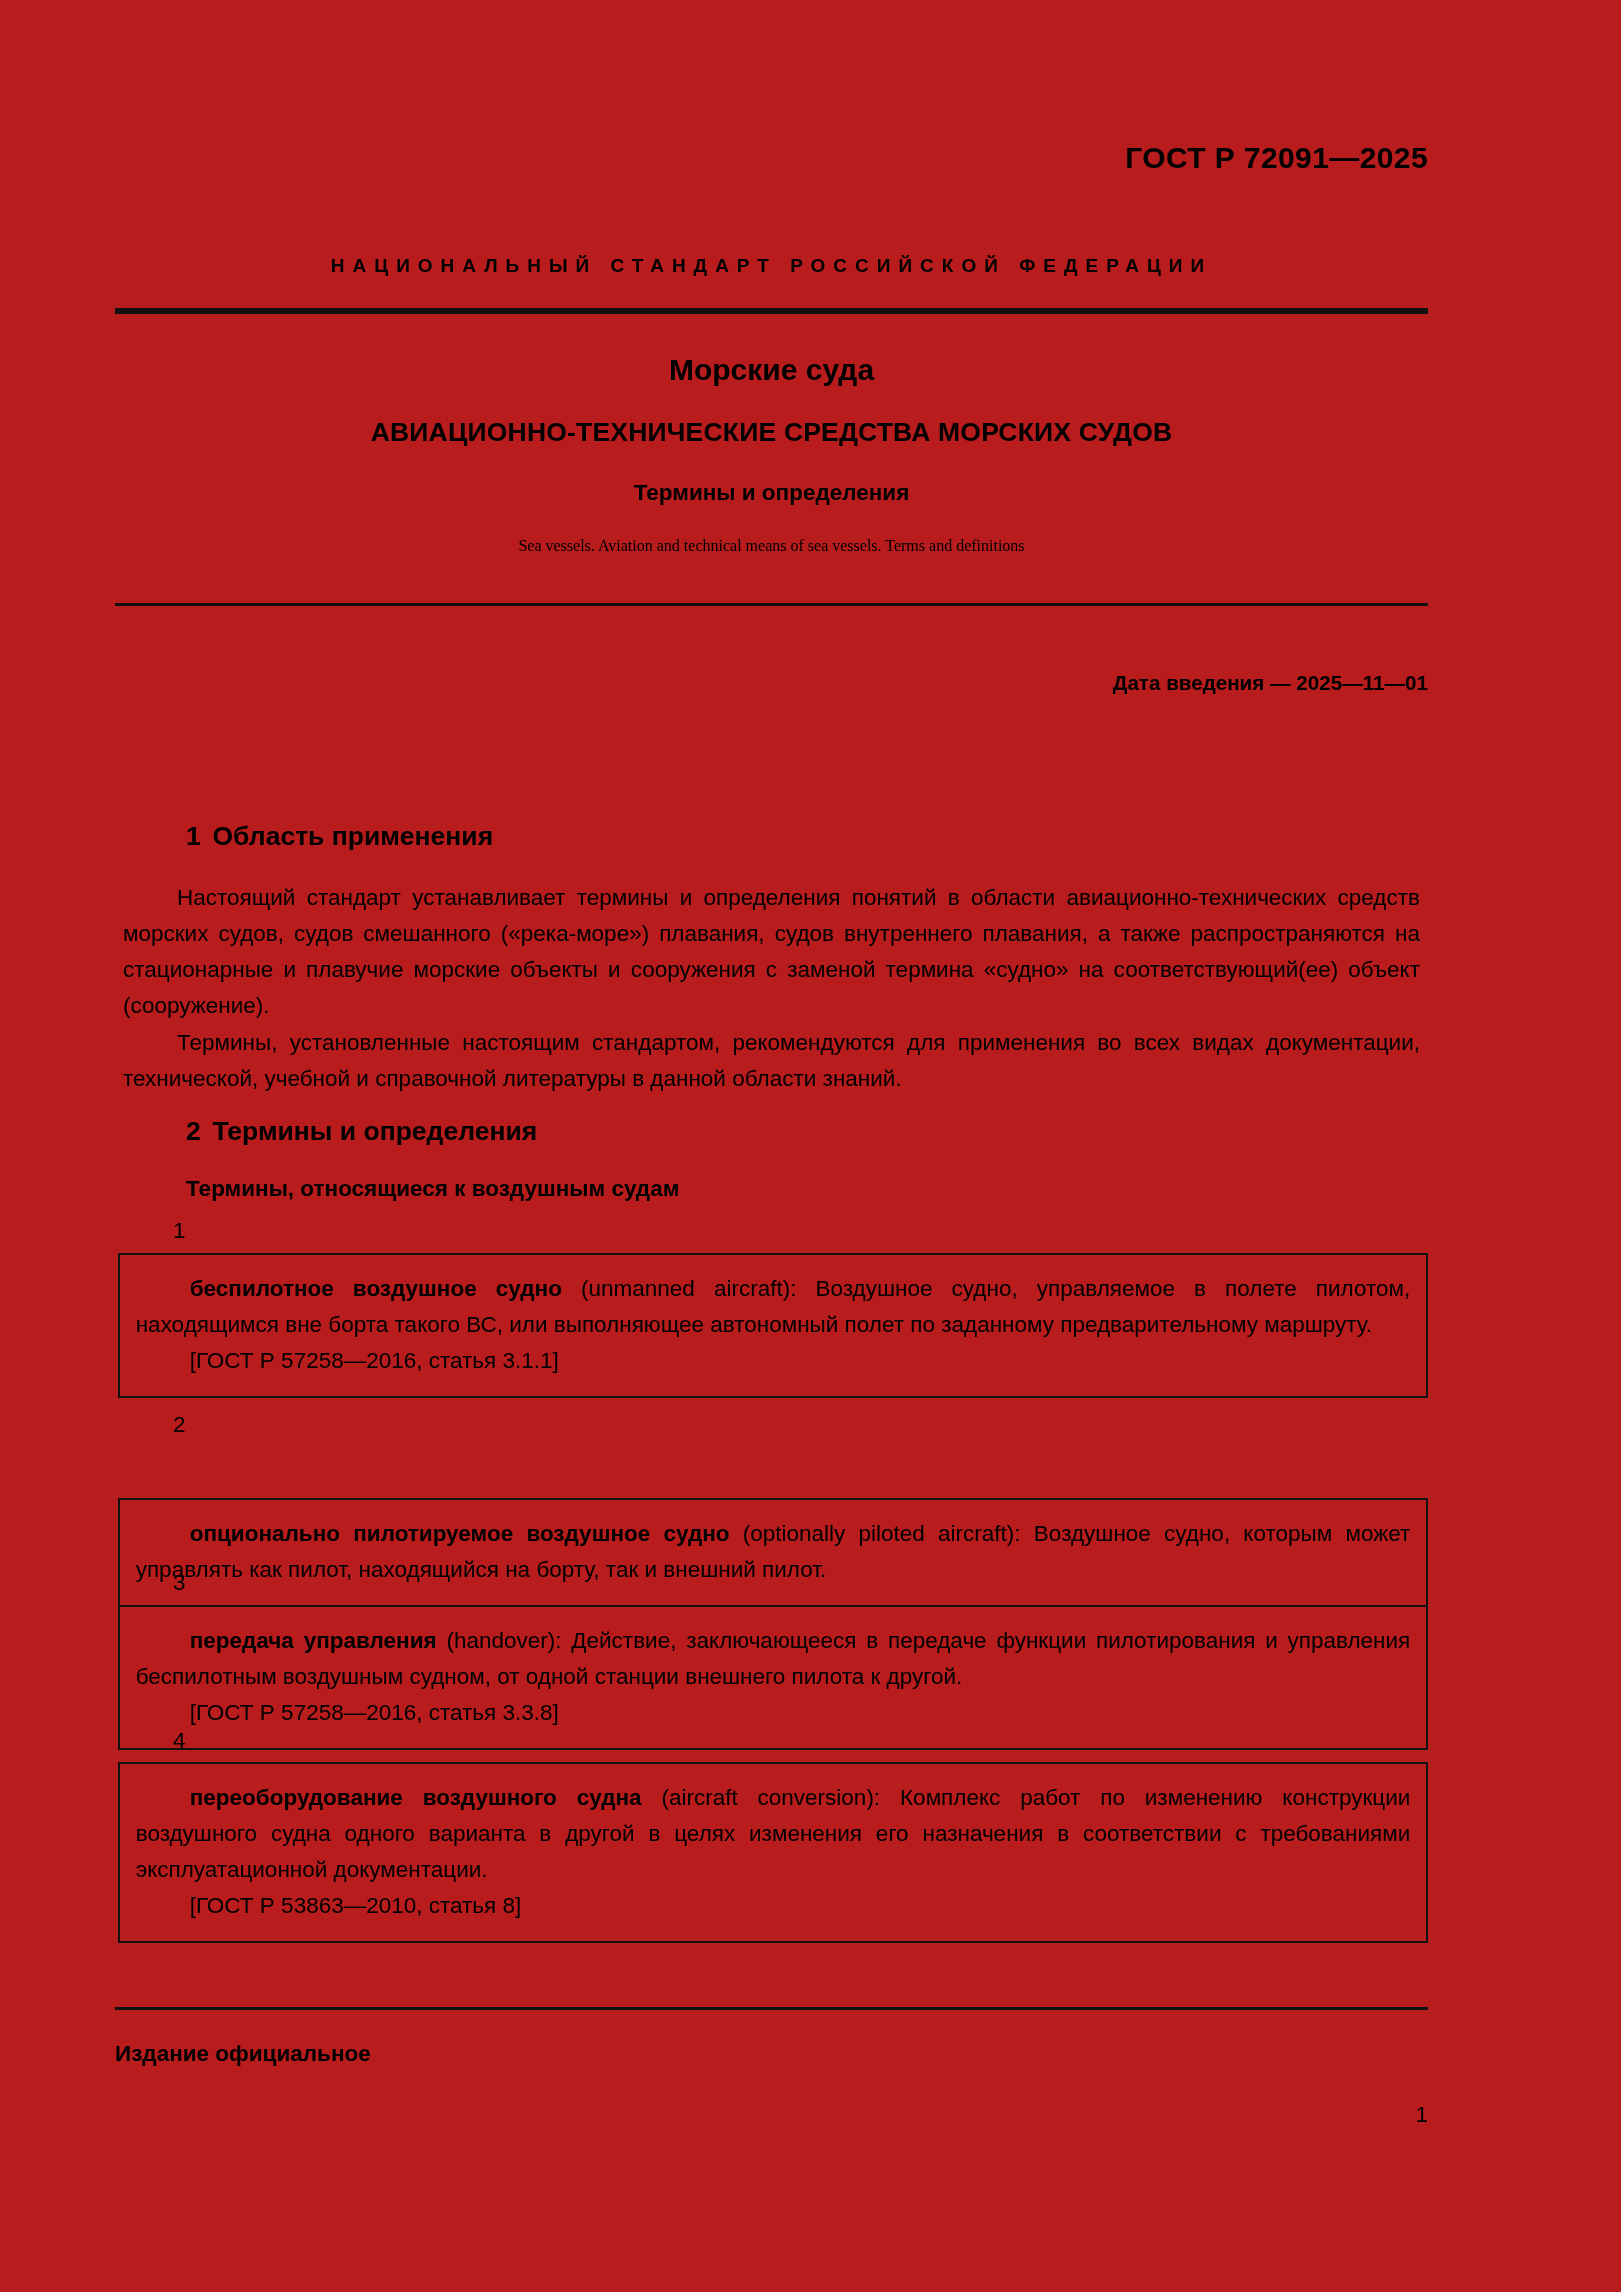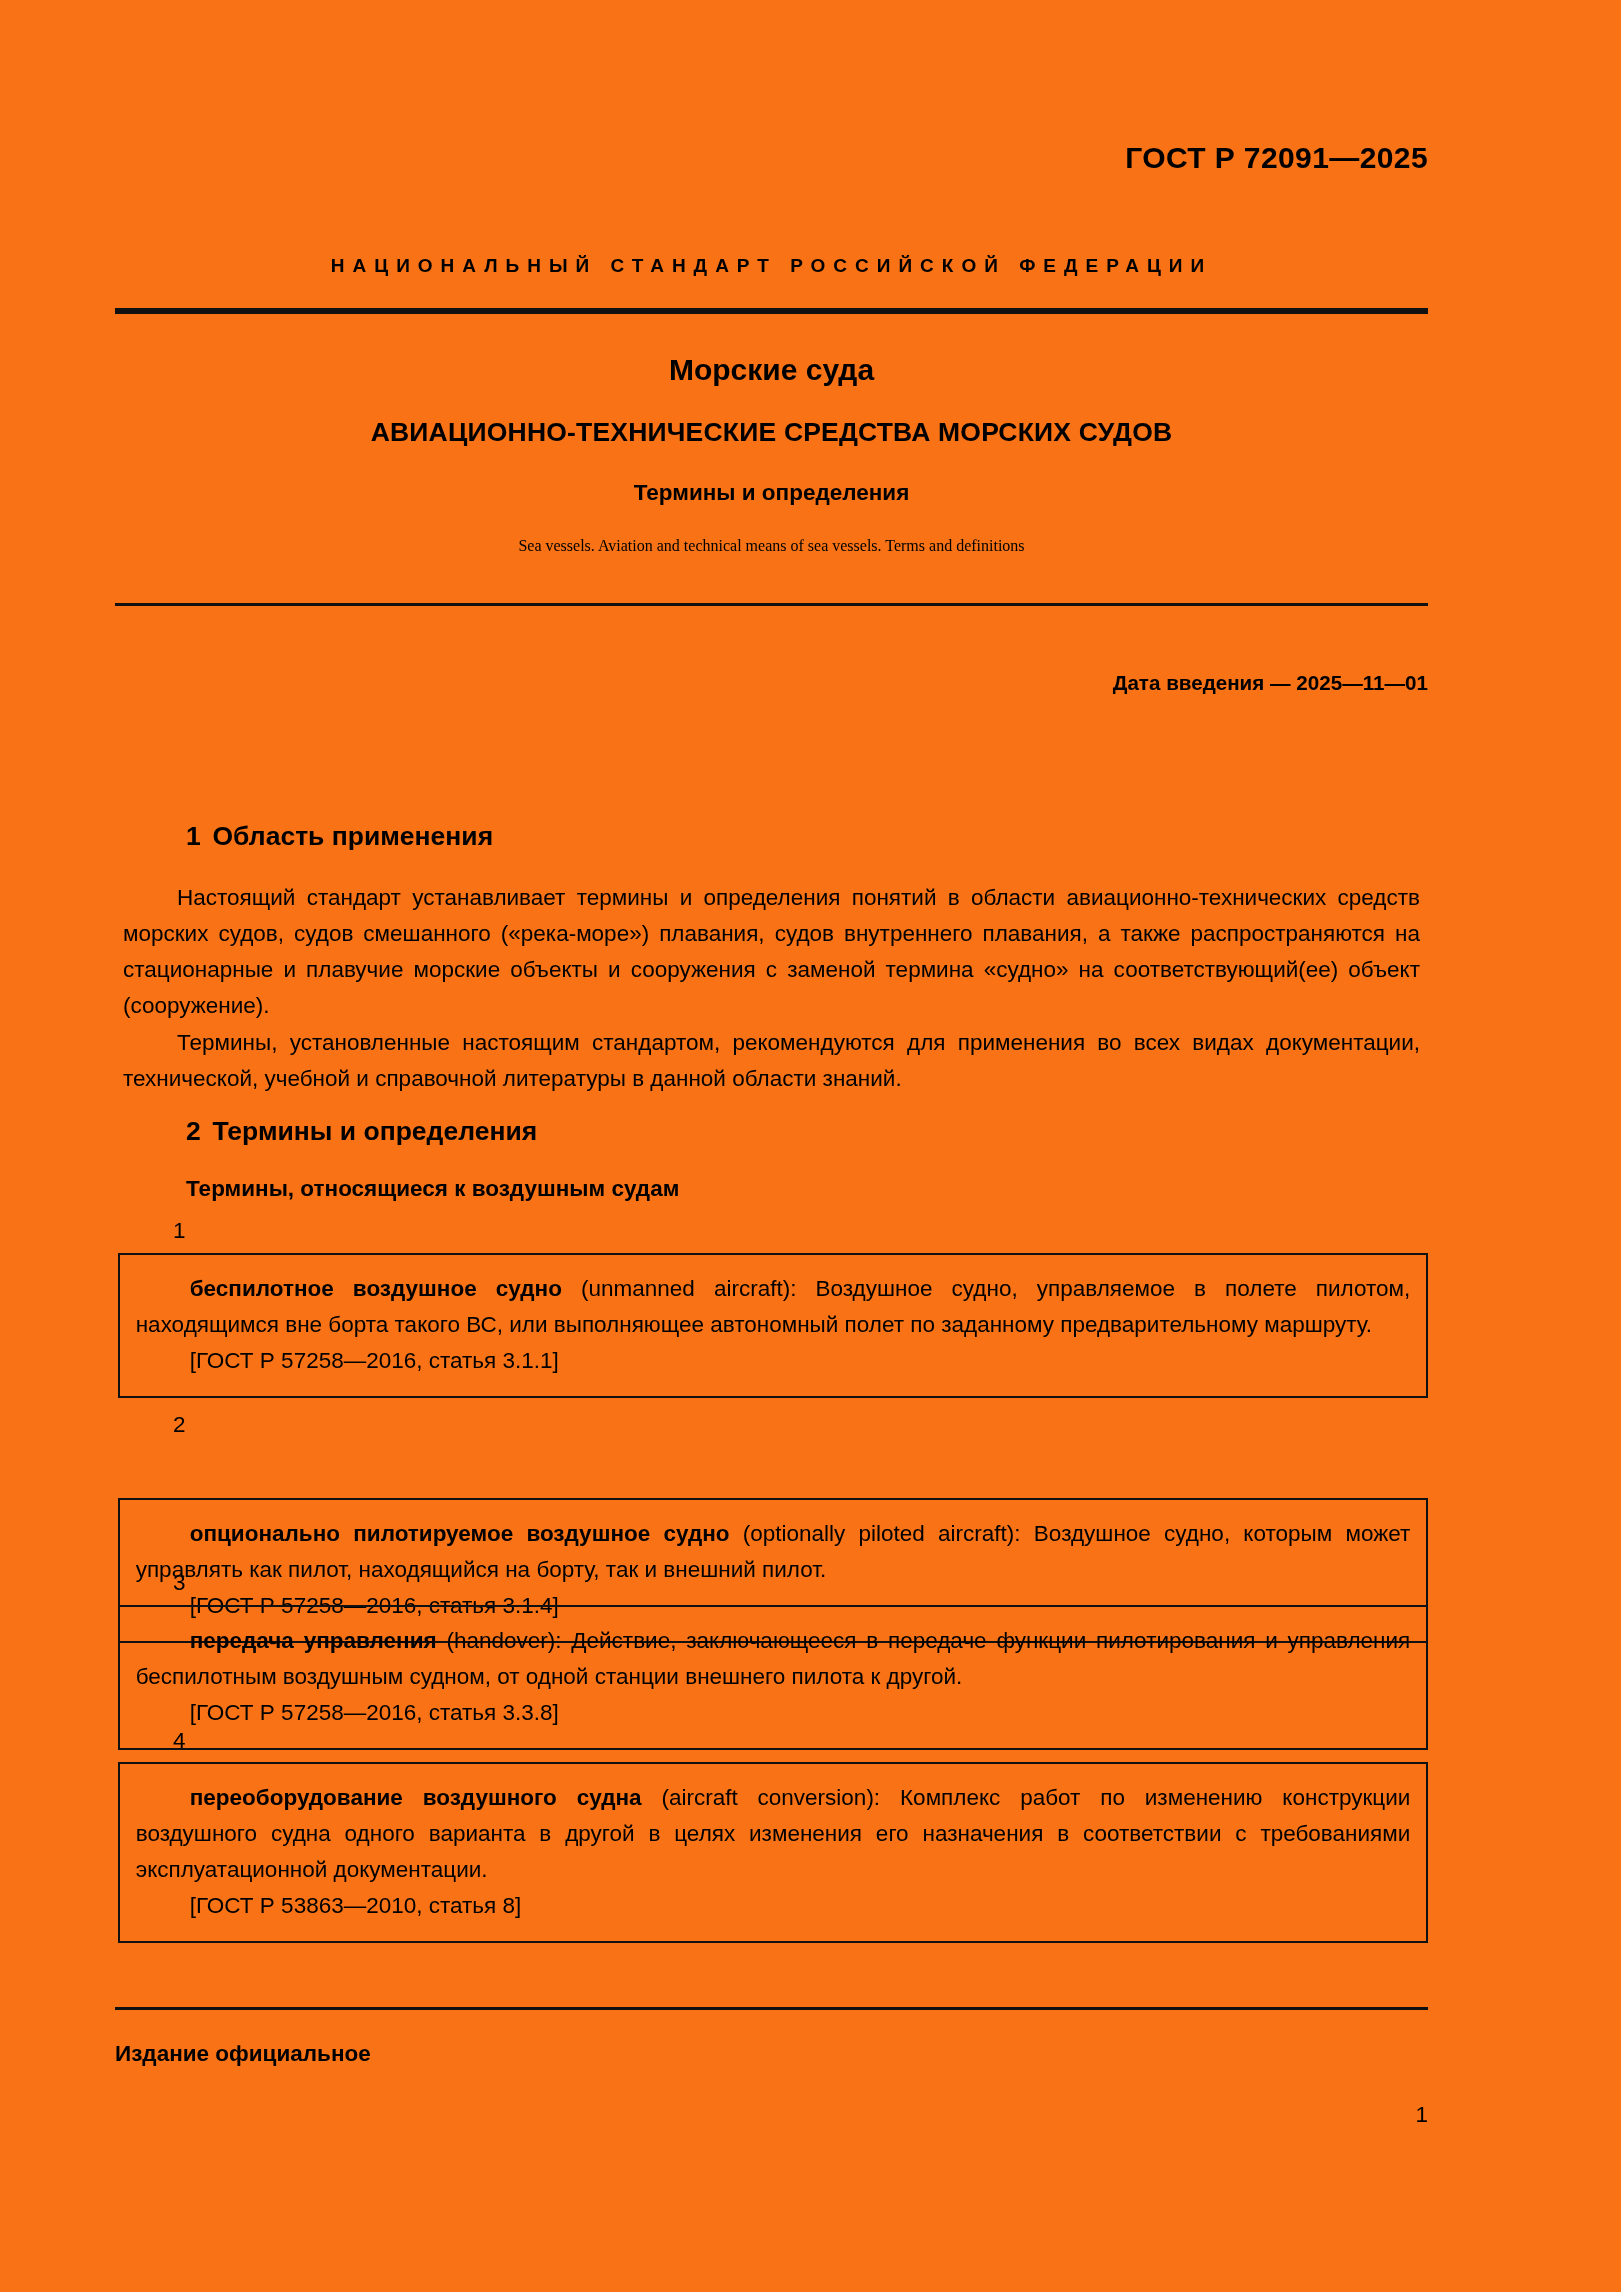--- a/index.html
+++ b/index.html
@@ -10,21 +10,21 @@
   }
   body {
     font-family: "Liberation Sans", sans-serif;
     color: #000000;
   }
   .page {
     position: relative;
     width: 1621px;
     height: 2293px;
     margin: 0 auto;
-    background: #f97316;
+    background: #b91c1c;
     box-sizing: border-box;
     overflow: hidden;
   }
 
   
   .doc-header {
     position: absolute;
     top: 141px;
     right: 193px;
     font-size: 30px;
@@ -208,21 +208,20 @@
 
   <div class="term-index" id="term-idx-1">1</div>
   <div class="term-box" id="term-box-1">
     <p class="definition"><span class="term-name">беспилотное воздушное судно</span> <span class="term-en">(unmanned aircraft):</span> <span>Воздушное судно, управляемое в полете пилотом, находящимся вне борта такого ВС, или выполняющее автономный полет по заданному предварительному маршруту.</span></p>
     <p class="source">[ГОСТ Р 57258—2016, статья 3.1.1]</p>
   </div>
 
   <div class="term-index" id="term-idx-2">2</div>
   <div class="term-box" id="term-box-2">
     <p class="definition"><span class="term-name">опционально пилотируемое воздушное судно</span> <span class="term-en">(optionally piloted aircraft):</span> <span>Воздушное судно, которым может управлять как пилот, находящийся на борту, так и внешний пилот.</span></p>
-    <p class="source">[ГОСТ Р 57258—2016, статья 3.1.4]</p>
   </div>
 
   <div class="term-index" id="term-idx-3">3</div>
   <div class="term-box" id="term-box-3">
     <p class="definition"><span class="term-name">передача управления</span> <span class="term-en">(handover):</span> <span>Действие, заключающееся в передаче функции пилотирования и управления беспилотным воздушным судном, от одной станции внешнего пилота к другой.</span></p>
     <p class="source">[ГОСТ Р 57258—2016, статья 3.3.8]</p>
   </div>
 
   <div class="term-index" id="term-idx-4">4</div>
   <div class="term-box" id="term-box-4">

